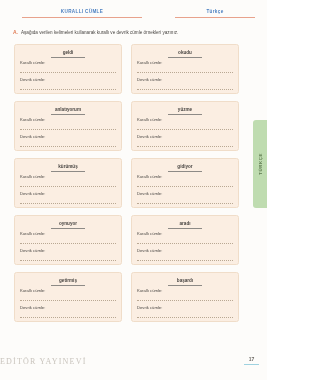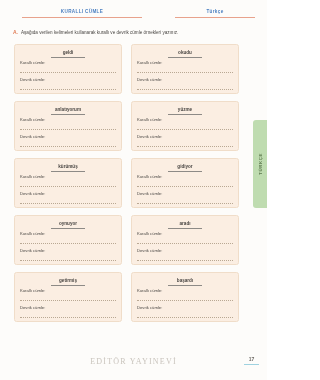--- a/index.html
+++ b/index.html
@@ -159,21 +159,20 @@
     bottom: 9px;
     left: 0;
     right: 0;
     height: 16px;
   }
   .footer-brand {
     position: absolute;
     left: 0;
     right: 0;
     top: 2px;
-    text-align: center;
     font-family: "Liberation Serif", serif;
     font-size: 8px;
     letter-spacing: 1.2px;
     color: #c9c4bd;
     white-space: nowrap;
   }
   .page-badge {
     position: absolute;
     right: 10px;
     top: 0;

